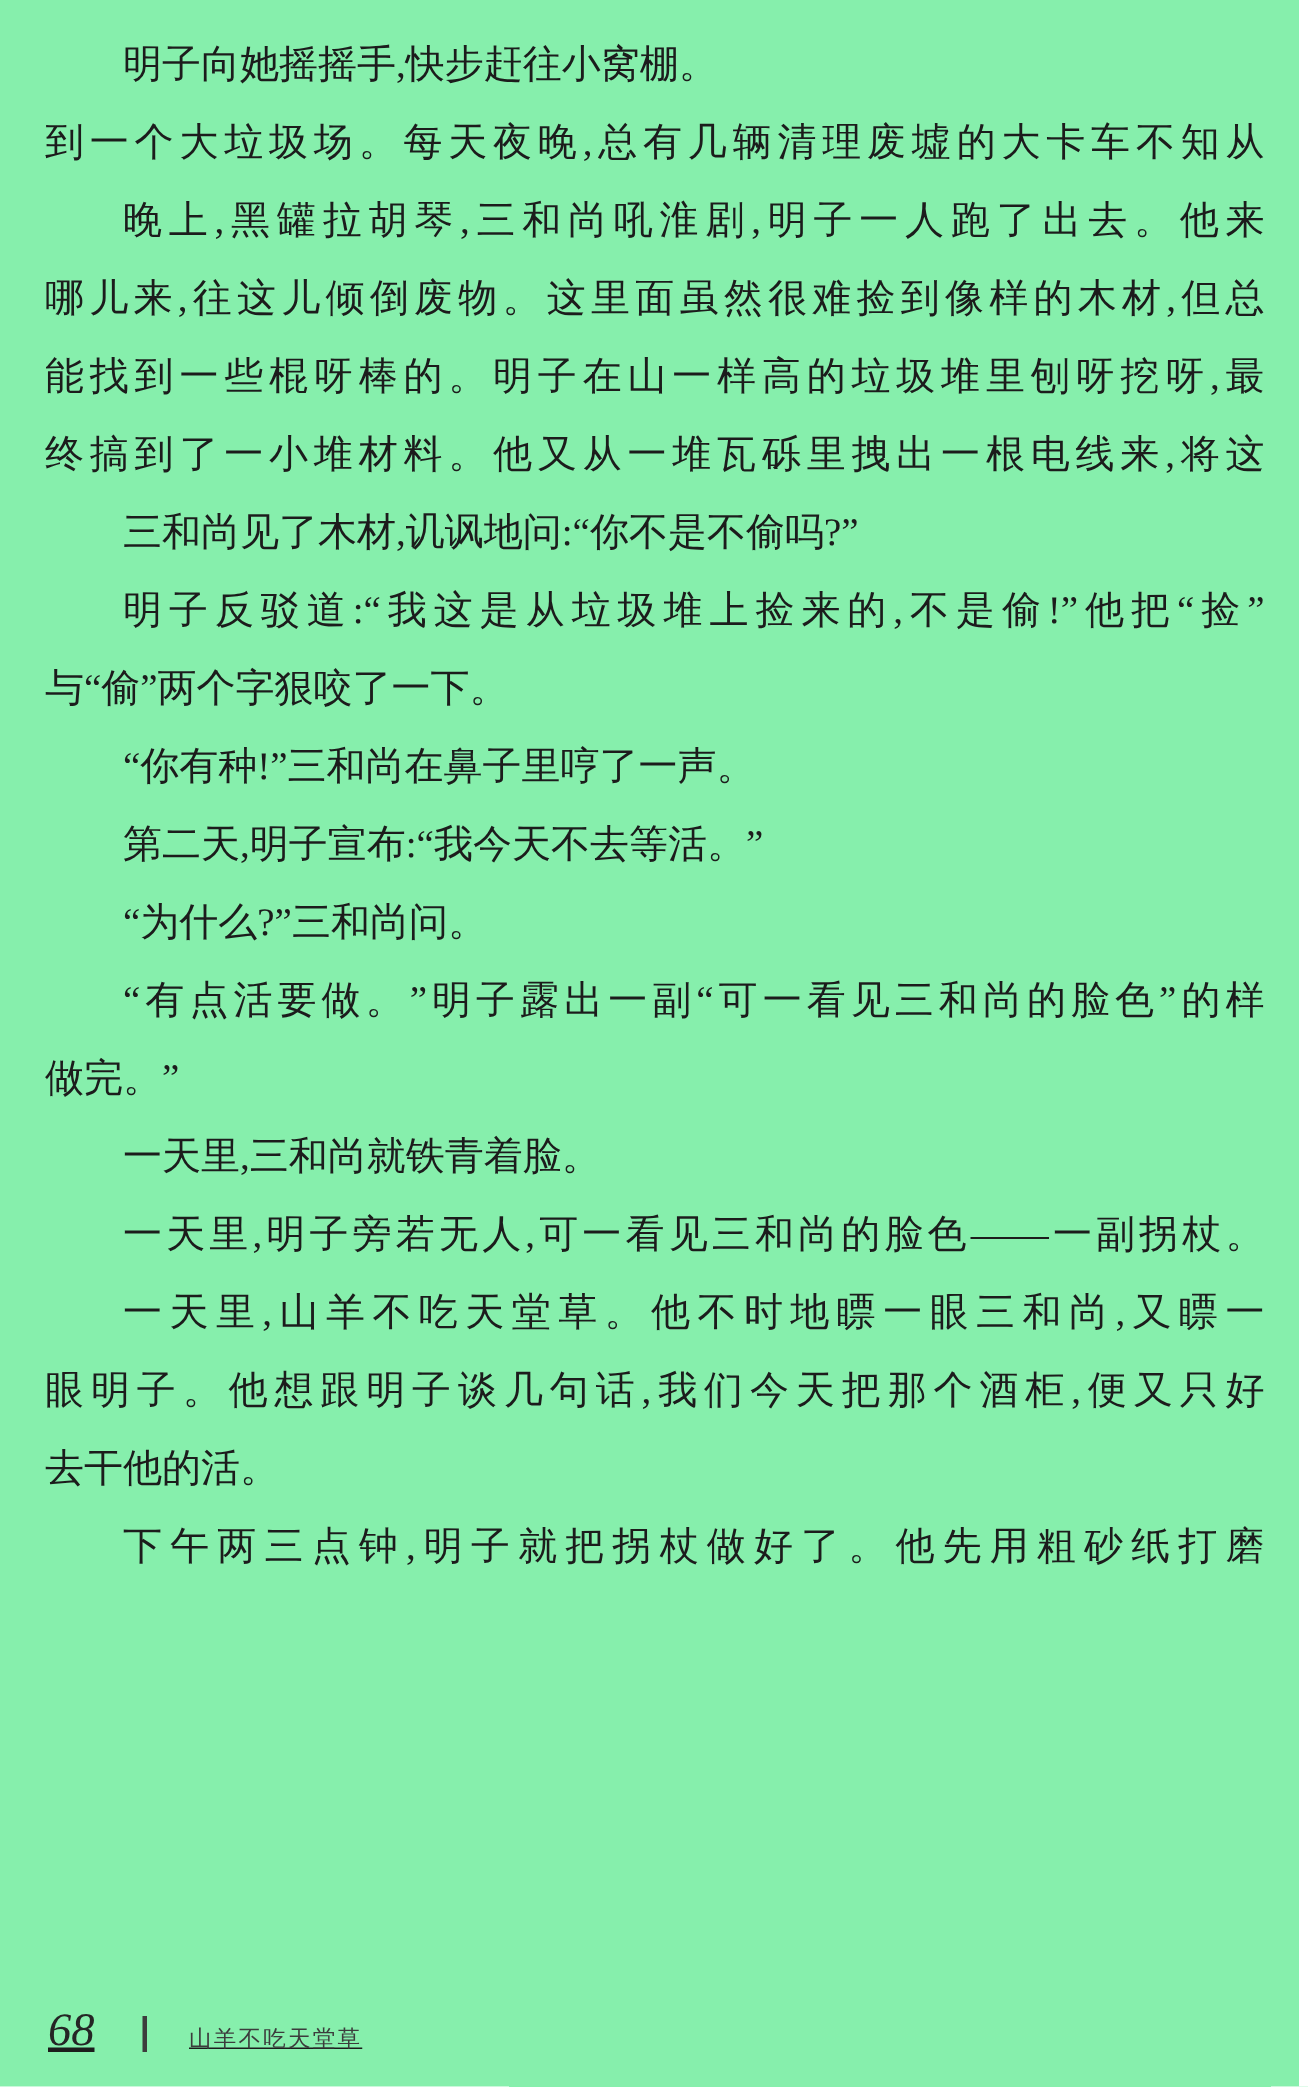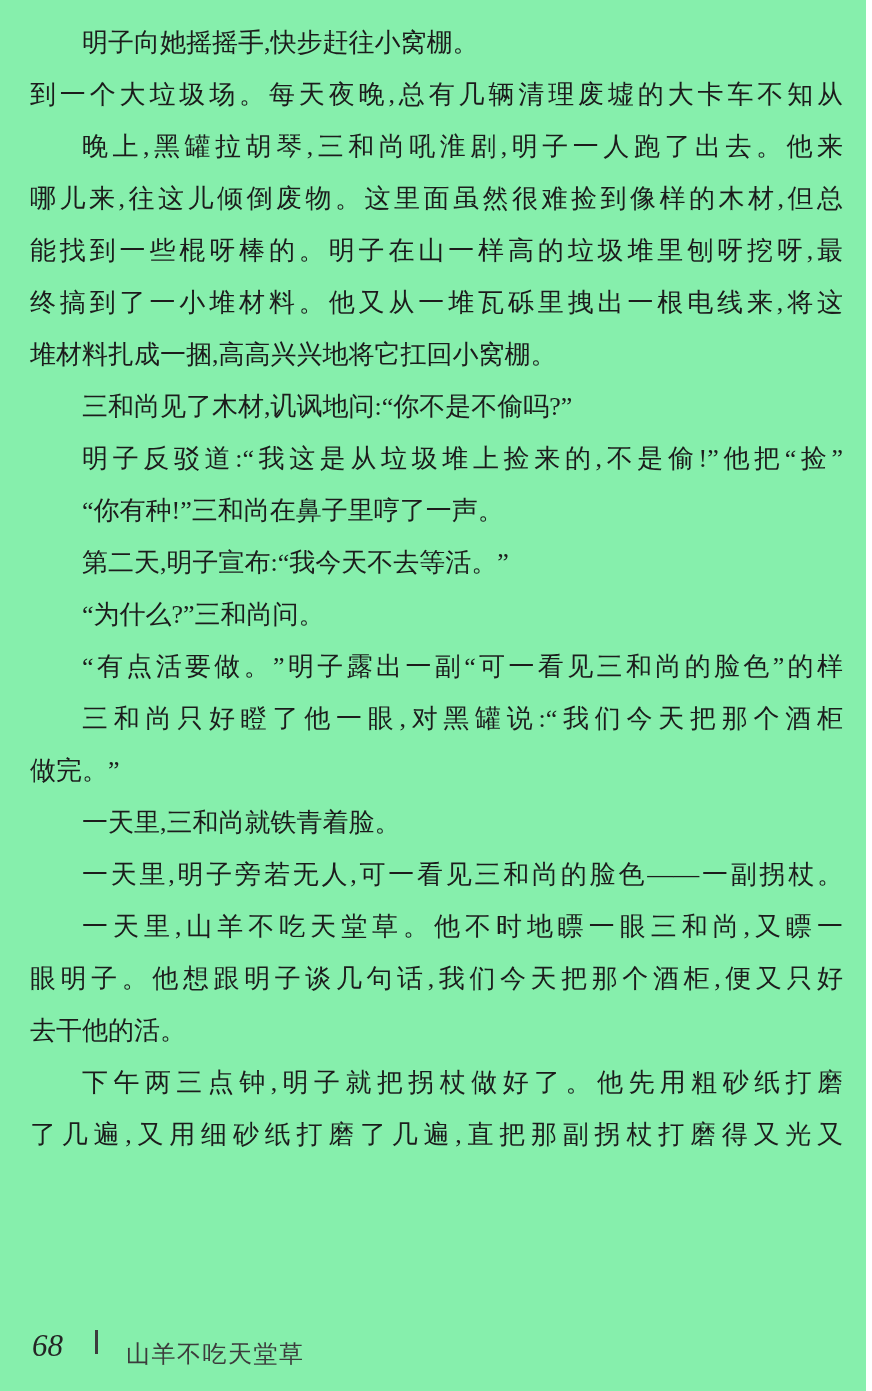--- a/index.html
+++ b/index.html
@@ -36,72 +36,71 @@
   .line.ind {
     text-indent: 2em;
   }
   .footer {
     position: absolute;
     left: 32px;
     top: 1330px;
     height: 38px;
     width: 813px;
     display: flex;
-    align-items: flex-start;
+    align-items: flex-end;
+    text-decoration: underline;
   }
   .pagenum {
     font-family: "Liberation Serif", "DejaVu Serif", serif;
     font-style: italic;
     font-size: 31px;
     color: #252525;
     line-height: 1;
   }
   .footer-divider {
     width: 3px;
     height: 24px;
     background: #3d3d3d;
     margin-left: 32px;
     margin-right: 28px;
   }
   .booktitle {
-    font-size: 24px;
+    font-size: 15px;
     color: #3c3c3c;
     letter-spacing: 1.5px;
     line-height: 1;
     margin-top: 12px;
   }
 </style>
 </head>
 <body>
 
 <div class="page">
 
   <div class="text-block">
     <div class="line ind">明子向她摇摇手,快步赶往小窝棚。</div>
     <div class="line j">到一个大垃圾场。每天夜晚,总有几辆清理废墟的大卡车不知从</div>
     <div class="line ind j">晚上,黑罐拉胡琴,三和尚吼淮剧,明子一人跑了出去。他来</div>
     <div class="line j">哪儿来,往这儿倾倒废物。这里面虽然很难捡到像样的木材,但总</div>
     <div class="line j">能找到一些棍呀棒的。明子在山一样高的垃圾堆里刨呀挖呀,最</div>
     <div class="line j">终搞到了一小堆材料。他又从一堆瓦砾里拽出一根电线来,将这</div>
-    <div class="line">堆材料扎成一捆,高高兴兴地将它扛回小窝棚。</div>
     <div class="line ind">三和尚见了木材,讥讽地问:“你不是不偷吗?”</div>
     <div class="line ind j">明子反驳道:“我这是从垃圾堆上捡来的,不是偷!”他把“捡”</div>
+    <div class="line">与“偷”两个字狠咬了一下。</div>
     <div class="line ind">“你有种!”三和尚在鼻子里哼了一声。</div>
     <div class="line ind">第二天,明子宣布:“我今天不去等活。”</div>
     <div class="line ind">“为什么?”三和尚问。</div>
     <div class="line ind j">“有点活要做。”明子露出一副“可一看见三和尚的脸色”的样</div>
-    <div class="line ind j">三和尚只好瞪了他一眼,对黑罐说:“我们今天把那个酒柜</div>
     <div class="line">做完。”</div>
     <div class="line ind">一天里,三和尚就铁青着脸。</div>
     <div class="line ind j">一天里,明子旁若无人,可一看见三和尚的脸色——一副拐杖。</div>
     <div class="line ind j">一天里,山羊不吃天堂草。他不时地瞟一眼三和尚,又瞟一</div>
     <div class="line j">眼明子。他想跟明子谈几句话,我们今天把那个酒柜,便又只好</div>
     <div class="line">去干他的活。</div>
     <div class="line ind j">下午两三点钟,明子就把拐杖做好了。他先用粗砂纸打磨</div>
-    <div class="line j">了几遍,又用细砂纸打磨了几遍,直把那副拐杖打磨得又光又</div>
   </div>
 
   <div class="footer">
     <span class="pagenum">68</span>
     <span class="footer-divider"></span>
     <span class="booktitle">山羊不吃天堂草</span>
   </div>
 
 </div>
 

